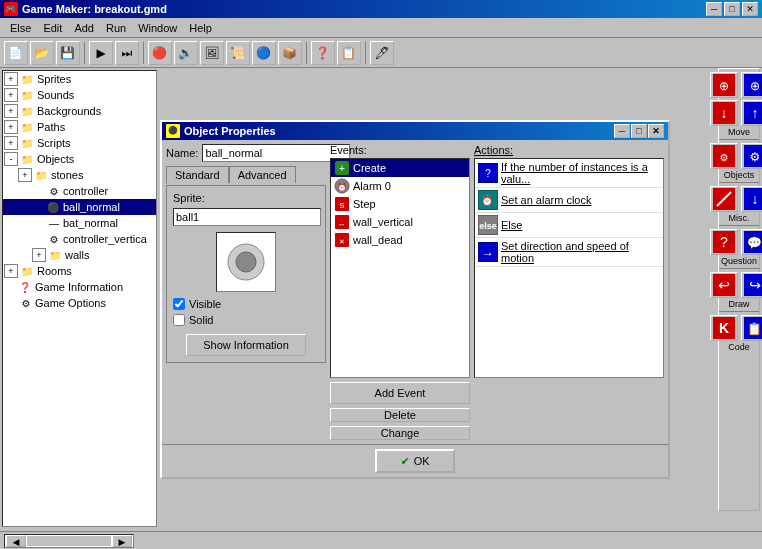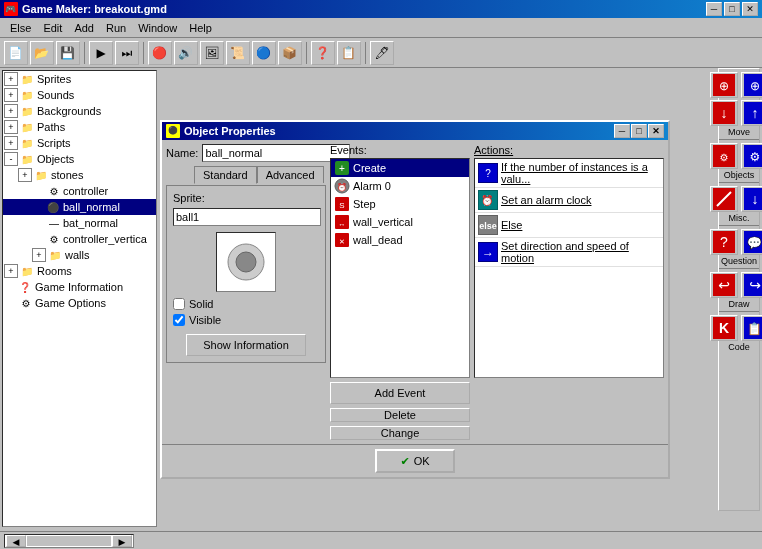--- a/index.html
+++ b/index.html
@@ -225,21 +225,20 @@
       border-bottom: none;
       background: #c0c0c0;
       font-size: 11px;
       cursor: pointer;
     }
     .tab.active {
       background: #c0c0c0;
       border-bottom: 1px solid #c0c0c0;
       margin-bottom: -1px;
       z-index: 1;
-      margin-left: 28px;
     }
     .tab-content {
       border: 1px solid #808080;
       padding: 6px;
       background: #c0c0c0;
     }
     .sprite-label {
       font-size: 11px;
       margin-bottom: 4px;
     }
@@ -625,26 +624,26 @@
             <input type="text" class="sprite-input" value="ball1" style="">
             <div class="sprite-btn">▼</div>
           </div>
           <div class="sprite-preview">
             <svg width="40" height="40" viewBox="0 0 40 40">
               <circle cx="20" cy="20" r="18" fill="#cccccc" stroke="#888" stroke-width="1"></circle>
               <circle cx="20" cy="20" r="10" fill="#888" stroke="#666" stroke-width="1"></circle>
             </svg>
           </div>
           <div class="checkbox-row">
+            <input type="checkbox" id="visible-cb" checked="" style="">
+            <label for="visible-cb">Visible</label>
+          </div>
+          <div class="checkbox-row">
             <input type="checkbox" id="solid-cb" style="">
             <label for="solid-cb">Solid</label>
-          </div>
-          <div class="checkbox-row">
-            <input type="checkbox" id="visible-cb" checked="" style="">
-            <label for="visible-cb">Visible</label>
           </div>
           <button class="show-info-btn">Show Information</button>
         </div>
       </div>
 
       <div class="dialog-middle">
         <div class="section-label">Events:</div>
         <div class="events-list">
 
           <div class="event-item selected">

